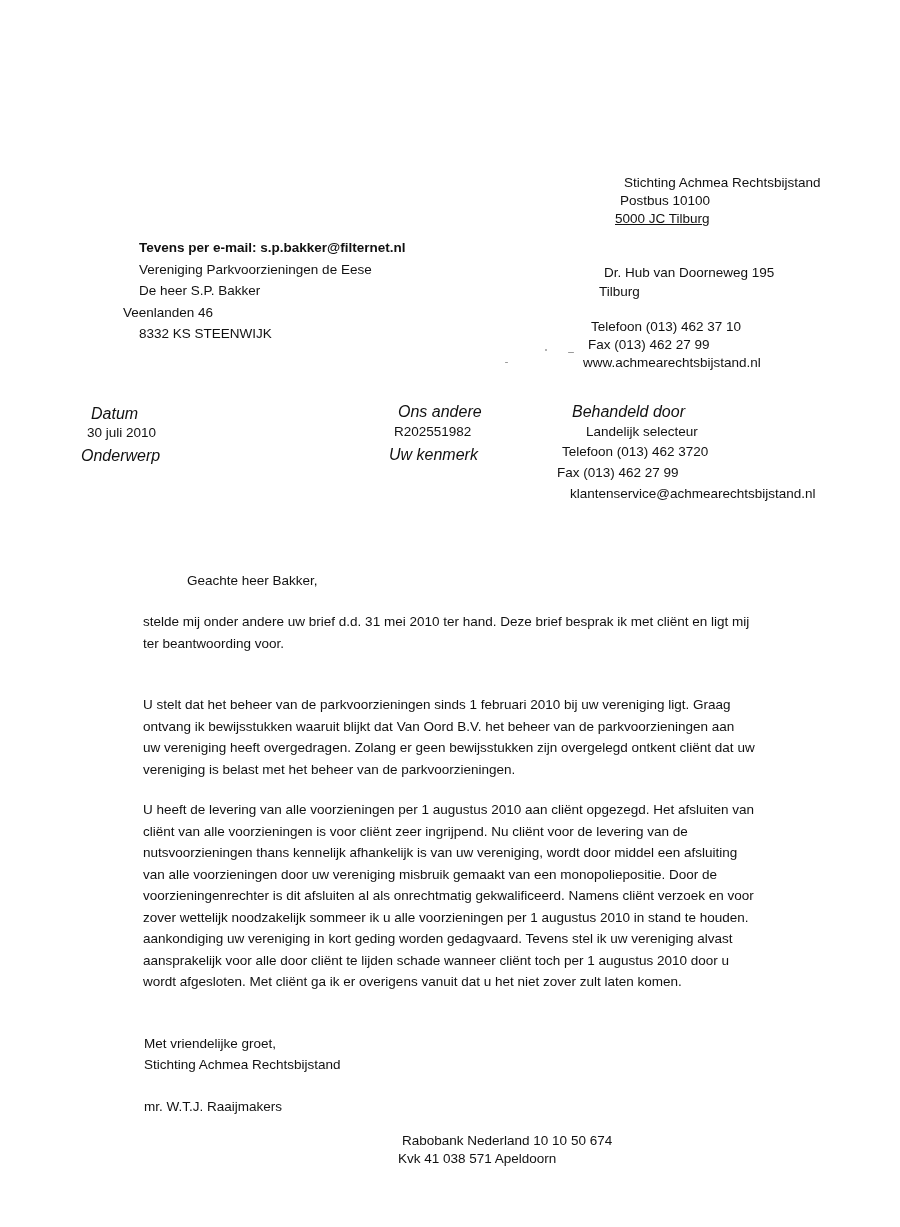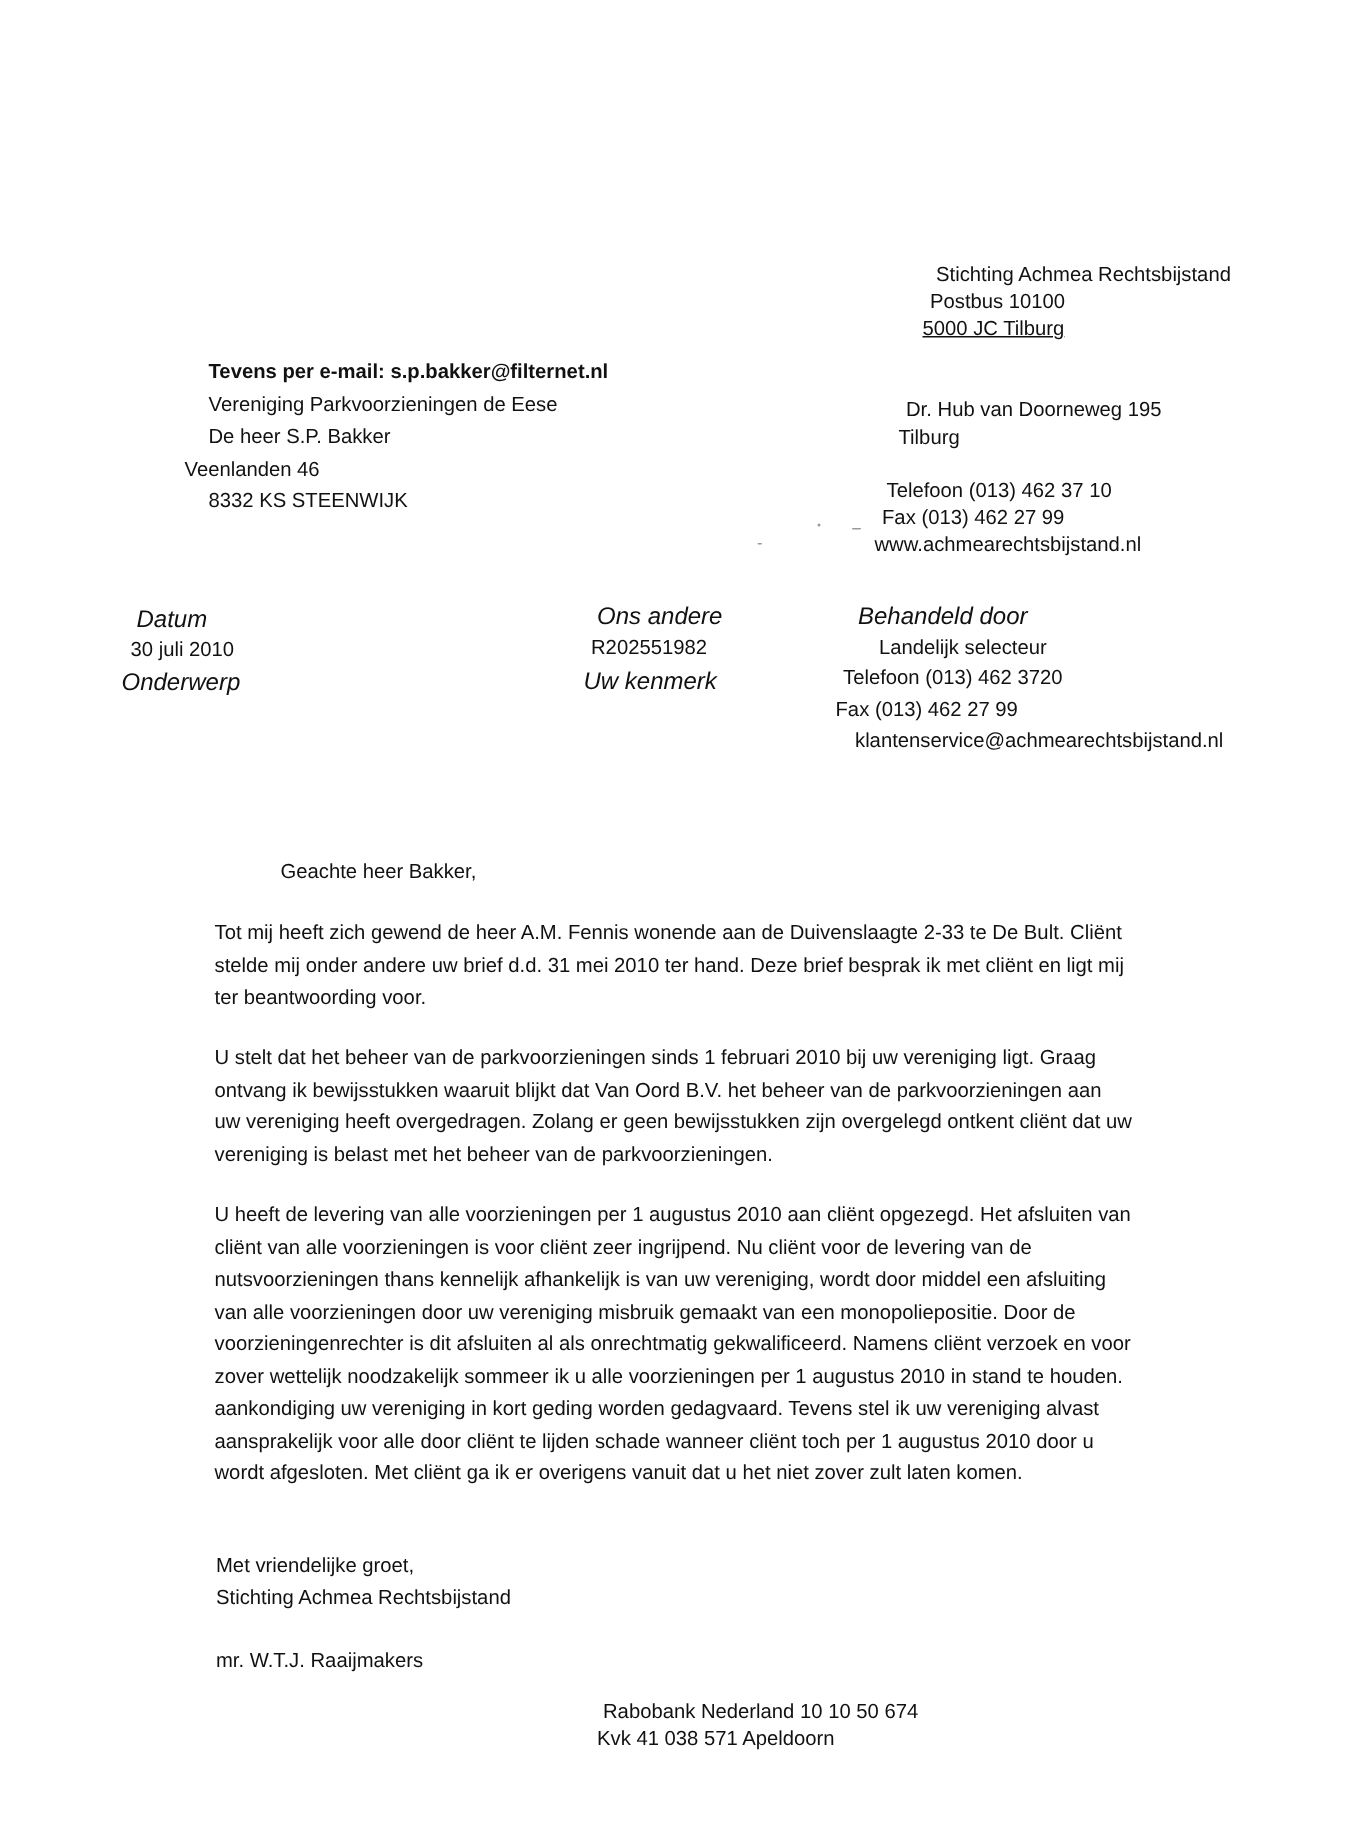--- a/index.html
+++ b/index.html
@@ -47,21 +47,20 @@
 
 <div class="abs ital" style="left:572px; top:403px;">Behandeld door</div>
 <div class="abs" style="left:586px; top:424px;">Landelijk selecteur</div>
 <div class="abs" style="left:562px; top:444px;">Telefoon (013) 462 3720</div>
 <div class="abs" style="left:557px; top:465px;">Fax (013) 462 27 99</div>
 <div class="abs" style="left:552px; top:486px;margin-left:18px;">klantenservice@achmearechtsbijstand.nl</div>
 
 <div class="abs" style="left:143px; top:573px;margin-left:44px;">Geachte heer Bakker,</div>
 
 <div class="para" style="top:611px;">
-  <span class="line">Tot mij heeft zich gewend de heer A.M. Fennis wonende aan de Duivenslaagte 2-33 te De Bult. Cliënt</span>
   <span class="line">stelde mij onder andere uw brief d.d. 31 mei 2010 ter hand. Deze brief besprak ik met cliënt en ligt mij</span>
   <span class="line">ter beantwoording voor.</span>
 </div>
 
 <div class="para" style="top:694px;">
   <span class="line">U stelt dat het beheer van de parkvoorzieningen sinds 1 februari 2010 bij uw vereniging ligt. Graag</span>
   <span class="line">ontvang ik bewijsstukken waaruit blijkt dat Van Oord B.V. het beheer van de parkvoorzieningen aan</span>
   <span class="line">uw vereniging heeft overgedragen. Zolang er geen bewijsstukken zijn overgelegd ontkent cliënt dat uw</span>
   <span class="line">vereniging is belast met het beheer van de parkvoorzieningen.</span>
 </div>

